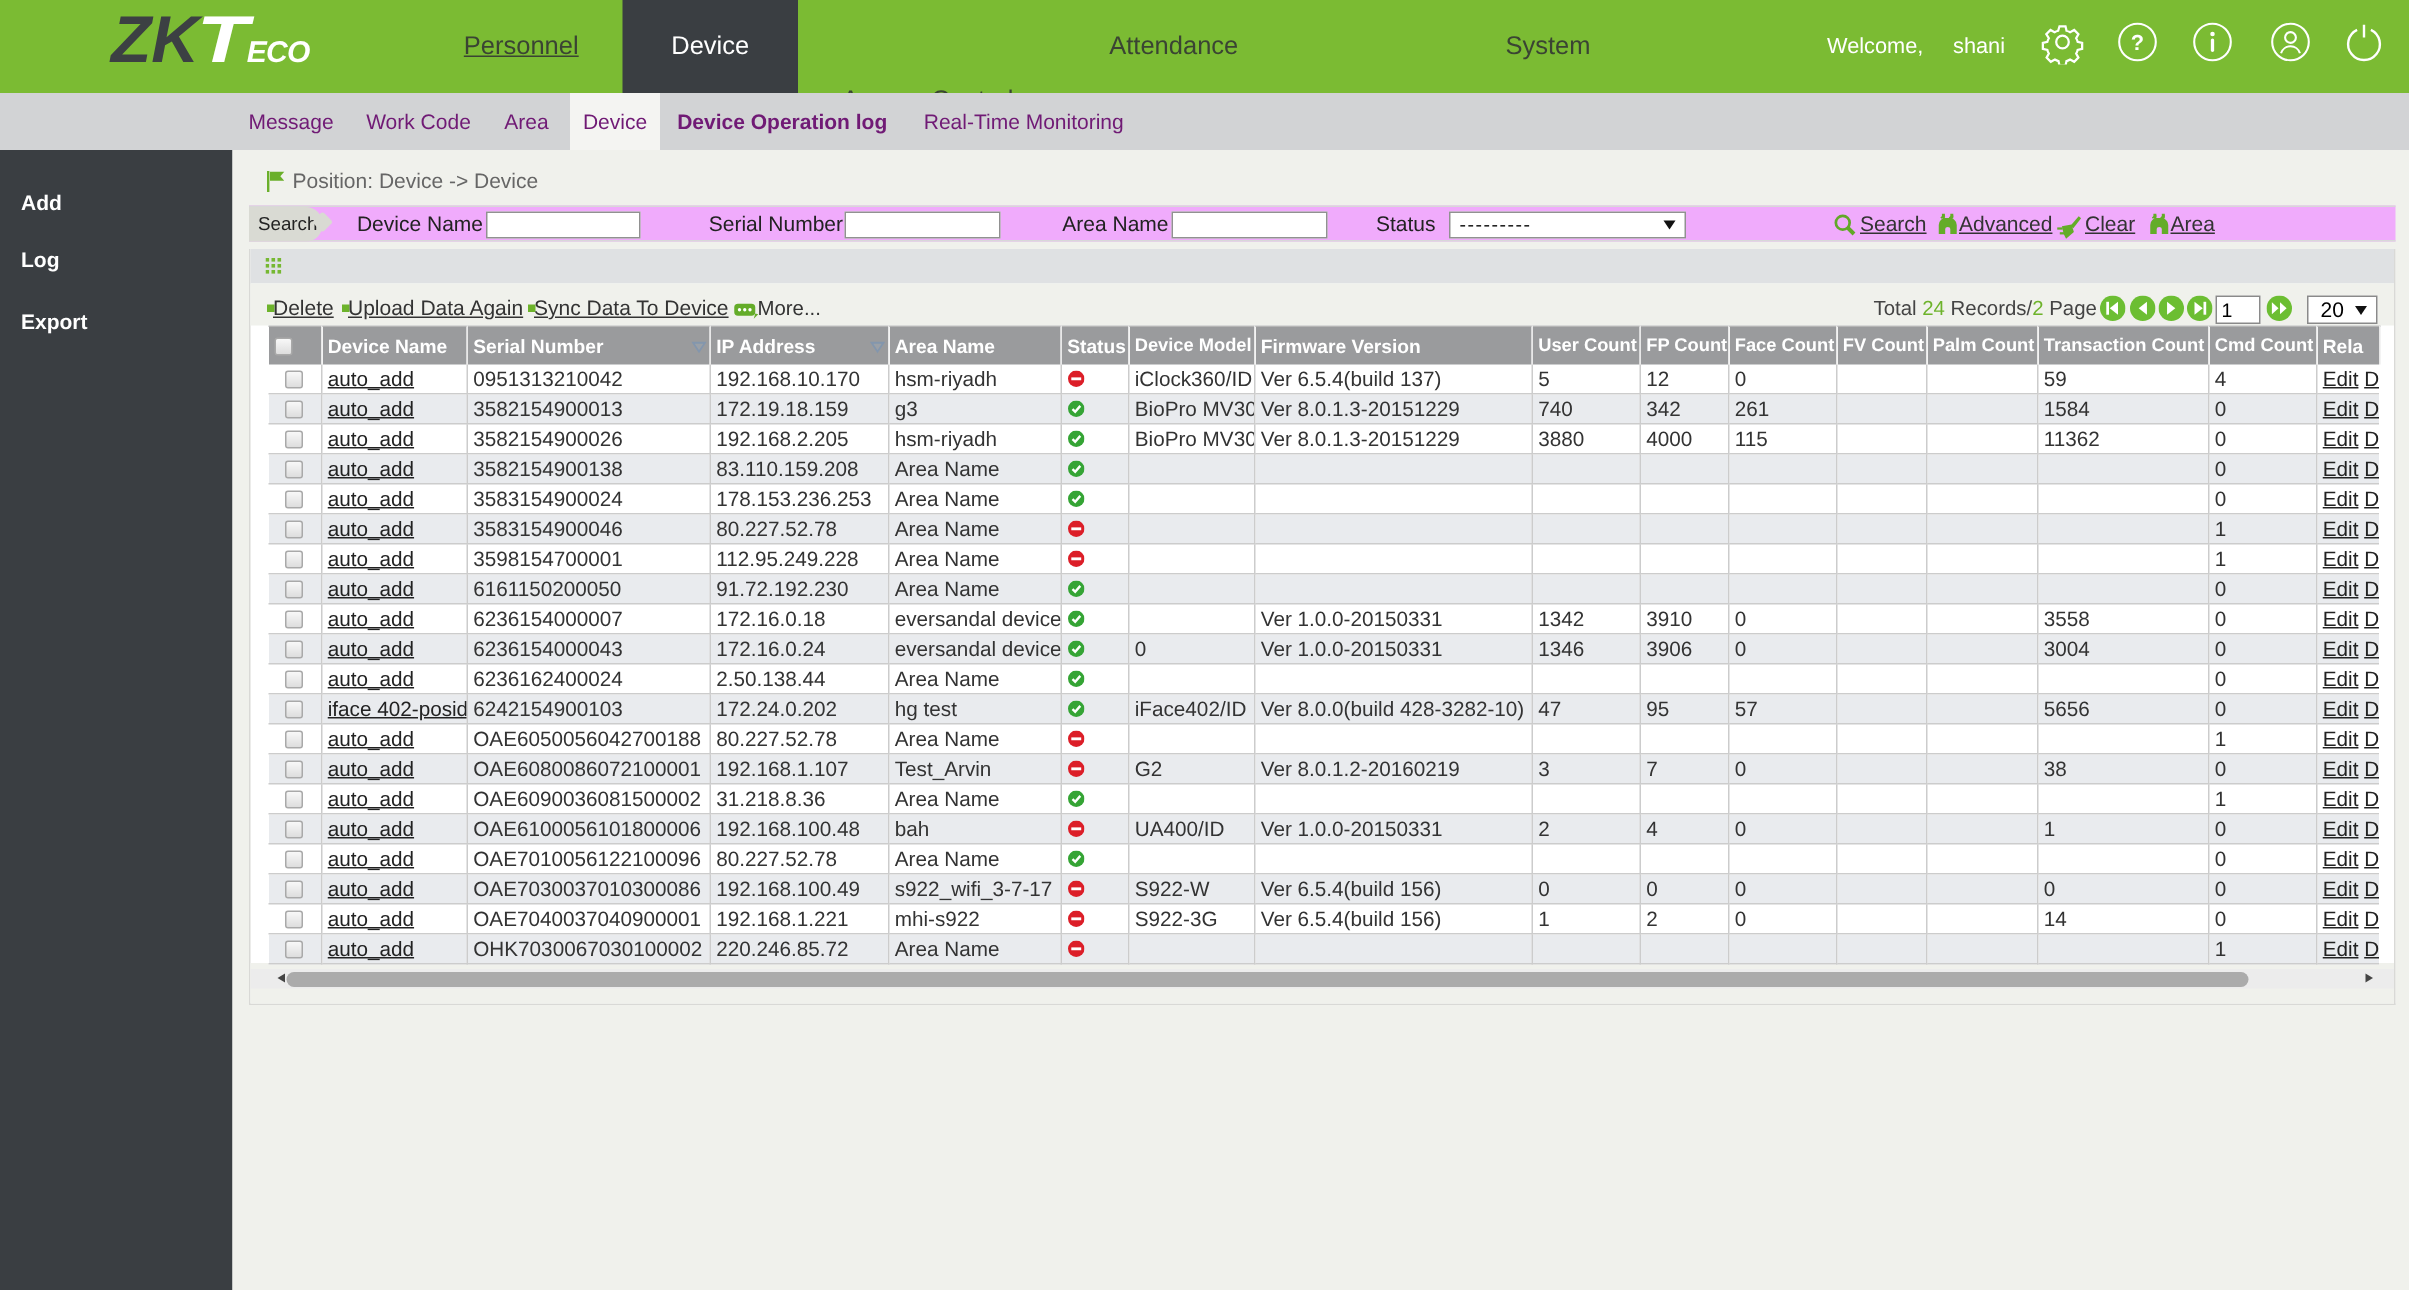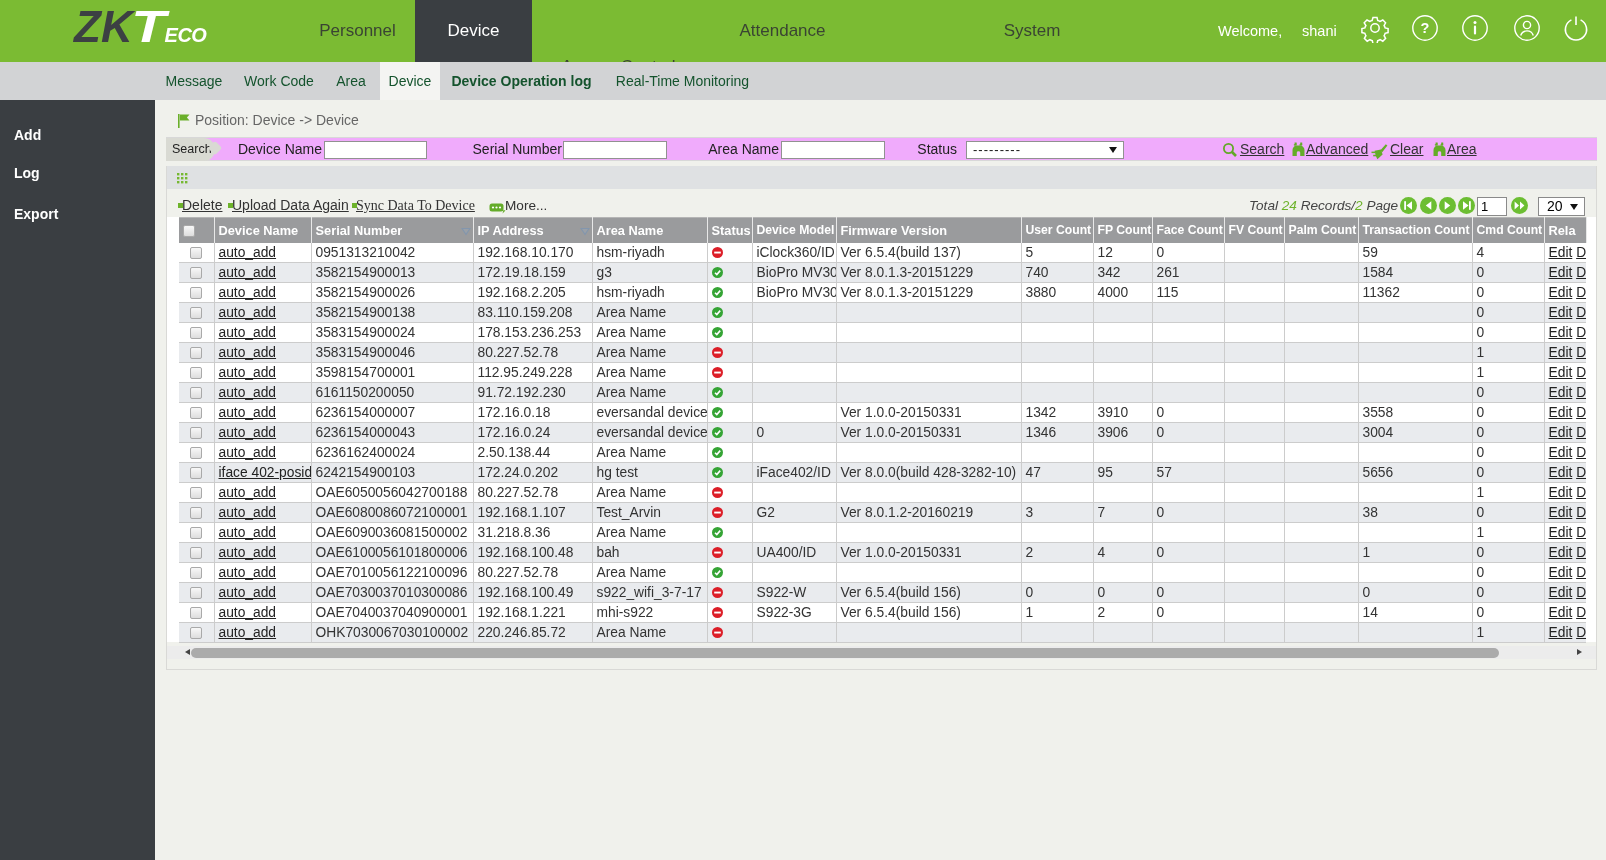--- a/index.html
+++ b/index.html
@@ -5,21 +5,21 @@
 .topbar { position:absolute; left:0; top:0; width:1606px; height:62px; background:#7bbb33; }
 .logo { position:absolute; left:74px; top:2px; font-style:italic; font-weight:bold; letter-spacing:0; }
 .logo .zk { color:#3c4043; font-size:44px; }
 .logo .t { color:#fff; font-size:44px; display:inline-block; transform:scaleX(1.28); margin:0 3px 0 2px; }
 .logo .eco { color:#fff; font-size:20px; letter-spacing:-0.5px; }
 .nav { position:absolute; top:0; height:62px; line-height:62px; font-size:17px; color:#3a4433; text-align:center; }
 .nav.act { background:#3a3e42; color:#fff; }
 .welcome { position:absolute; top:0; height:62px; line-height:62px; font-size:14.5px; color:#fff; }
 .ticon { position:absolute; top:13px; }
 .tabbar { position:absolute; left:0; top:62px; width:1606px; height:38px; background:#d2d3d5; }
-.tab { position:absolute; top:0; height:38px; line-height:38px; font-size:14px; color:#14532d; text-align:center; }
+.tab { position:absolute; top:0; height:38px; line-height:38px; font-size:14px; color:#701a75; text-align:center; }
 .tab.act { background:#f4f4f2; }
 .sidebar { position:absolute; left:0; top:100px; width:155px; height:760px; background:#3a3e42; }
 .side-item { position:absolute; left:14px; color:#fff; font-size:14px; font-weight:bold; }
 .main { position:absolute; left:155px; top:100px; width:1451px; height:764px; background:#f0f1ec; }
 .posrow { position:absolute; left:11px; top:7px; width:1441px; height:28px; }
 .searchbar { position:absolute; left:11px; top:37px; width:1431px; height:24px; background:#f0abfc; border-top:1px solid #d8d8d8; border-bottom:1px solid #d8d8d8; }
 .stab { position:absolute; left:0; top:0; width:49px; height:23px; background:#d9dad3; border-radius:0 11px 11px 0; font-size:12.5px; color:#222; line-height:22px; padding-left:6px; }
 .stab:after { content:""; position:absolute; right:-5px; top:4.5px; width:10px; height:10px; background:#d9dad3; transform:rotate(45deg); border-radius:2px; }
 .slabel { position:absolute; top:0; height:24px; line-height:23px; font-size:14px; color:#222; }
 .sinput { position:absolute; top:3px; height:18px; background:#fff; border:1px solid #919191; }
@@ -47,21 +47,21 @@
 .lnk { color:#222; text-decoration:underline; }
 .cb { display:inline-block; width:12px; height:12px; border:1px solid #a9a9a9; border-radius:2px; background:linear-gradient(#f8f8f8,#ddd); vertical-align:-2px; }
 .hscroll { position:absolute; left:0; top:480px; width:1429px; height:13px; background:#ececec; }
 .hthumb { position:absolute; left:24px; top:1.5px; width:1308px; height:10px; background:#ababab; border-radius:5px; }
 .tri-l { position:absolute; left:18px; top:3px; width:0; height:0; border-top:3.5px solid transparent; border-bottom:3.5px solid transparent; border-right:5px solid #444; }
 .tri-r { position:absolute; right:14px; top:3px; width:0; height:0; border-top:3.5px solid transparent; border-bottom:3.5px solid transparent; border-left:5px solid #444; }
 </style></head>
 <body>
 <div class="topbar">
   <div class="logo"><span class="zk">ZK</span><span class="t">T</span><span class="eco">ECO</span></div>
-  <div class="nav" style="left:300px;width:115px;">Personnel</div>
+  <div class="nav" style="left:290px;width:115px;text-decoration:underline;">Personnel</div>
   <div class="nav act" style="left:415px;width:117px;">Device</div>
   <div class="nav" style="left:542px;width:153px;margin-top:36px;">Access Control</div>
   <div class="nav" style="left:720px;width:125px;">Attendance</div>
   <div class="nav" style="left:987px;width:90px;">System</div>
   <div class="welcome" style="left:1218px;">Welcome,</div>
   <div class="welcome" style="left:1302px;text-align:right;">shani</div>
   <div class="ticon" style="left:1360px;"><svg width="30" height="30" viewBox="0 0 30 30">
         <g fill="none" stroke="#fff" stroke-width="1.5">
           <path d="M13 4.5 h4 l.7 3 a8 8 0 0 1 2.4 1 l2.7-1.5 2.8 2.8-1.5 2.7a8 8 0 0 1 1 2.4l3 .7v4l-3 .7a8 8 0 0 1-1 2.4l1.5 2.7-2.8 2.8-2.7-1.5a8 8 0 0 1-2.4 1l-.7 3h-4l-.7-3a8 8 0 0 1-2.4-1l-2.7 1.5-2.8-2.8 1.5-2.7a8 8 0 0 1-1-2.4l-3-.7v-4l3-.7a8 8 0 0 1 1-2.4L4.2 9.8 7 7l2.7 1.5a8 8 0 0 1 2.4-1z"></path>
           <circle cx="15" cy="15" r="4.2"></circle>
@@ -161,30 +161,30 @@
             <rect x="4" y="9" width="2.4" height="2.4" fill="#76b832"></rect>
             <rect x="8" y="9" width="2.4" height="2.4" fill="#76b832"></rect>
           </svg></span>
       </div>
     <div class="toolrow">
       <span class="bullet" style="left:11px;"></span>
         <span class="tlink" style="left:15px;">Delete</span>
       <span class="bullet" style="left:61px;"></span>
         <span class="tlink" style="left:65px;">Upload Data Again</span>
       <span class="bullet" style="left:185px;"></span>
-        <span class="tlink" style="left:189px;font-family:Liberation Serif, serif;">Sync Data To Device</span>
+        <span class="tlink" style="left:189px;">Sync Data To Device</span>
       <span style="position:absolute;left:322px;top:11px;"><svg width="17" height="12" viewBox="0 0 17 12">
             <rect x="0.5" y="1.5" width="14" height="8" rx="2.5" fill="#64ac29"></rect>
             <circle cx="4" cy="5.5" r="1.1" fill="#fff"></circle>
             <circle cx="7.5" cy="5.5" r="1.1" fill="#fff"></circle>
             <circle cx="11" cy="5.5" r="1.1" fill="#fff"></circle>
             <path d="M13.5 11.5 l3-3 -2-.5 Z" fill="#64ac29"></path>
           </svg></span>
       <span class="pgtext" style="left:338px;text-decoration:none;color:#333;">More...</span>
-      <span class="pgtext" style="left:1082px;font-style:italic;">Total <b>24</b> Records/<b>2</b> Page</span>
+      <span class="pgtext" style="left:1082px;">Total <b>24</b> Records/<b>2</b> Page</span>
       <span style="position:absolute;left:1233px;top:0;width:80px;height:28px;">
           <svg class="pgb" style="left:0px" width="17" height="17" viewBox="0 0 17 17">
             <circle cx="8.5" cy="8.5" r="8.5" fill="#6cbe32"></circle>
             <rect x="4.2" y="4.2" width="1.8" height="8.6" fill="#fff"></rect>
             <path d="M12 4.2 L6.5 8.5 L12 12.8 Z" fill="#fff"></path>
           </svg>
           <svg class="pgb" style="left:20px" width="17" height="17" viewBox="0 0 17 17">
             <circle cx="8.5" cy="8.5" r="8.5" fill="#6cbe32"></circle>
             <path d="M11.3 4.2 L5.8 8.5 L11.3 12.8 Z" fill="#fff"></path>
           </svg>

